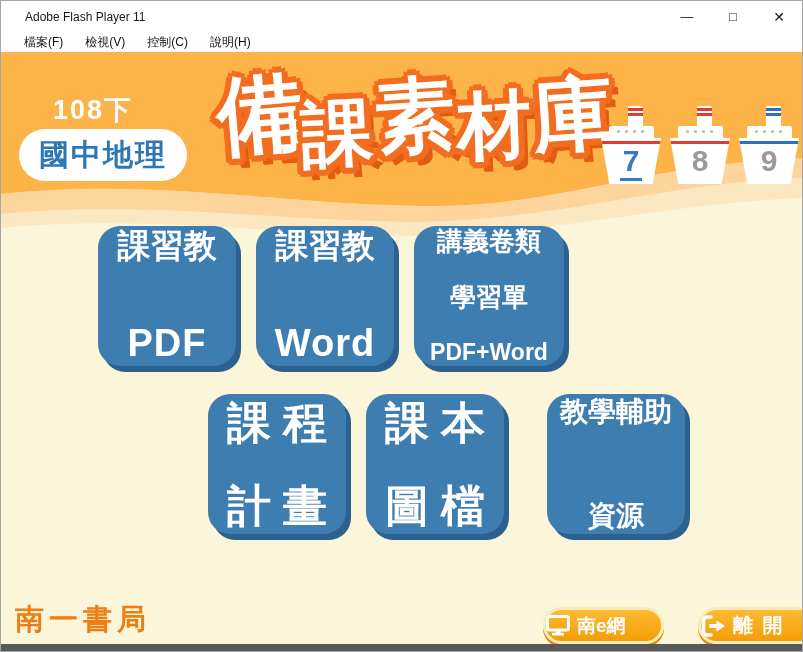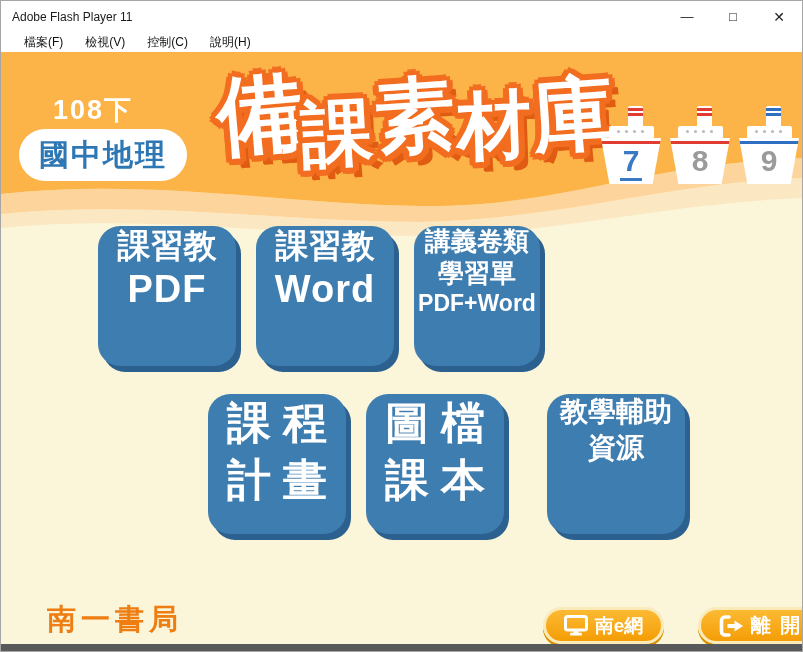--- a/index.html
+++ b/index.html
@@ -2,21 +2,21 @@
 <html><head>
 <meta charset="utf-8">
 <style>
   html,body{margin:0;padding:0;background:#d9d9d9;}
   body{width:803px;height:652px;overflow:hidden;font-family:"Liberation Sans","DejaVu Sans",sans-serif;}
   .window{position:relative;width:803px;height:652px;box-sizing:border-box;background:#fff;
           border:1px solid #a6a6a6;overflow:hidden;}
 
   
   .titlebar{height:31px;background:#fff;display:flex;align-items:center;}
-  .titlebar .title{font-size:12px;color:#1a1a1a;padding-left:11px;flex:1;}
+  .titlebar .title{font-size:12px;color:#1a1a1a;padding-left:24px;flex:1;}
   .win-controls{display:flex;height:100%;}
   .win-btn{width:46px;height:100%;display:flex;align-items:center;justify-content:center;
            font-size:13px;color:#222;cursor:default;}
   .win-btn.close{font-size:14px;}
 
   
   .menubar{height:20px;background:#fff;display:flex;align-items:center;padding-left:12px;}
   .menu-item{font-size:12px;color:#111;padding:0 11px;line-height:20px;}
 
   
@@ -60,36 +60,36 @@
   .boat.red .hull i{background:#e03c31;}
   .boat.blue .hull i{background:#2f6fc2;}
   .hull .num{position:absolute;top:8px;left:0;right:0;text-align:center;
              font-size:30px;font-weight:bold;color:#9b9b9b;line-height:1;}
   .boat.selected .hull .num{color:#3a79c3;}
   .boat.selected .hull .num b{font-weight:inherit;border-bottom:3px solid #3a79c3;padding:0 3px 1px;}
 
   
   .big-btn{position:absolute;width:138px;height:140px;background:#3e7db0;border-radius:22px;
            box-shadow:5px 6px 0 #2b608f;display:flex;flex-direction:column;align-items:center;
-           justify-content:flex-start;color:#fff;font-weight:bold;text-align:center;cursor:pointer;line-height:1.22;}
-  .b1{left:97px;top:174px;}  .b2{left:255px;top:174px;}  .b3{left:413px;top:174px;width:126px;}
+           justify-content:space-between;color:#fff;font-weight:bold;text-align:center;cursor:pointer;line-height:1.22;}
+  .b1{left:97px;top:174px;}  .b2{left:255px;top:174px;}  .b3{left:413px;top:174px;width:150px;}
   .b4{left:207px;top:342px;} .b5{left:365px;top:342px;}  .b6{left:523px;top:342px;margin-left:23px;}
   .t-cn{font-size:33px;}
   .t-en{font-size:38px;letter-spacing:1px;}
   .t-cn-sm{font-size:26px;}
   .t-en-sm{font-size:23px;}
   .t-cn-xl{font-size:44px;letter-spacing:12px;padding-left:12px;line-height:1.3;}
   .t-cn-md{font-size:28px;line-height:1.3;}
 
   
   .logo{position:absolute;left:14px;top:548px;font-family:"DejaVu Serif","Liberation Serif",serif;
-        font-size:29px;font-weight:bold;color:#ee7d12;letter-spacing:5px;margin-left:32px;}
+        font-size:29px;font-weight:bold;color:#ee7d12;letter-spacing:5px;}
   .pill-btn{position:absolute;top:555px;height:37px;box-sizing:border-box;border:3px solid #fbeab9;
             border-radius:20px;background:linear-gradient(180deg,#fcba33,#f49d06);
-            box-shadow:0 3px 0 #d98f00;display:flex;align-items:center;justify-content:center;
+            box-shadow:0 3px 0 #d98f00;display:flex;align-items:center;
             gap:7px;color:#fff;font-weight:bold;cursor:pointer;}
   .portal-btn{left:542px;width:121px;font-size:19px;}
   .exit-btn{left:697px;width:125px;font-size:20px;letter-spacing:2px;}
   .pill-btn svg{flex:0 0 auto;}
 
   .bottom-strip{position:absolute;left:0;right:0;bottom:0;height:7px;background:#58595b;}
 </style>
 </head>
 <body>
 
@@ -185,22 +185,22 @@
     <div class="big-btn b3">
       <span class="t-cn-sm">講義卷類</span>
       <span class="t-cn-sm">學習單</span>
       <span class="t-en-sm">PDF+Word</span>
     </div>
     <div class="big-btn b4">
       <span class="t-cn-xl">課程</span>
       <span class="t-cn-xl">計畫</span>
     </div>
     <div class="big-btn b5">
+      <span class="t-cn-xl">課本</span>
       <span class="t-cn-xl">圖檔</span>
-      <span class="t-cn-xl">課本</span>
     </div>
     <div class="big-btn b6">
       <span class="t-cn-md">教學輔助</span>
       <span class="t-cn-md">資源</span>
     </div>
 
     <div class="logo">南一書局</div>
 
     <div class="pill-btn portal-btn">
       <svg width="24" height="21" viewBox="0 0 24 21">

